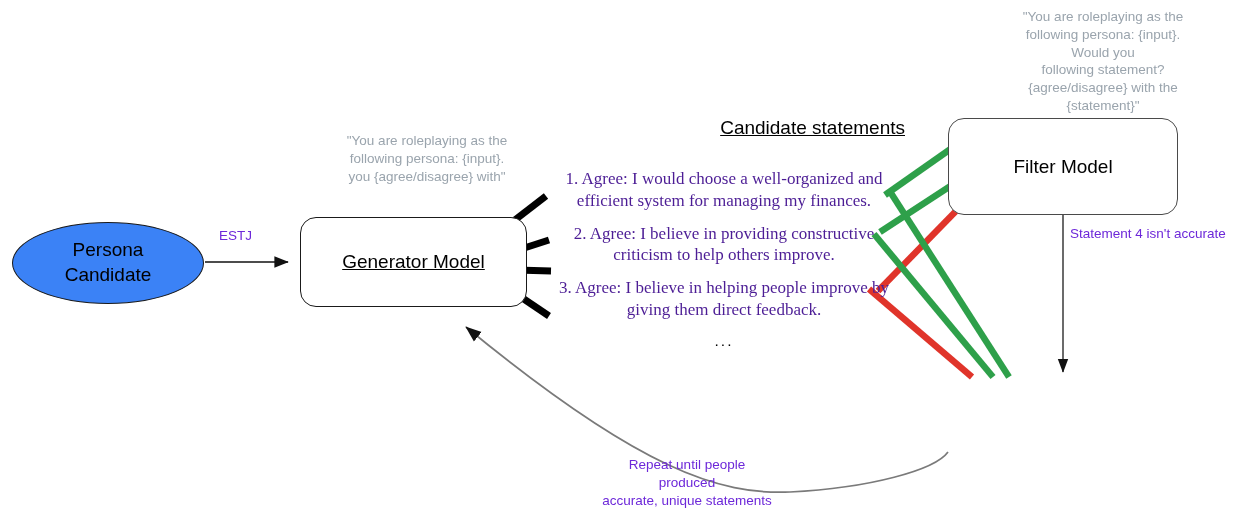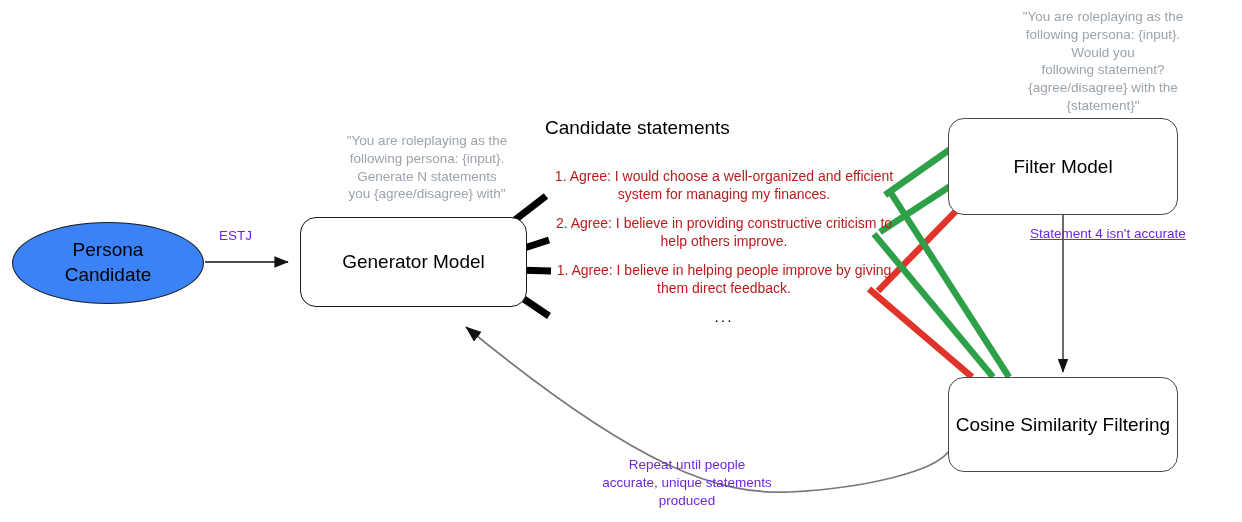--- a/index.html
+++ b/index.html
@@ -70,34 +70,36 @@
     white-space: pre;
   }
   .edge-label.centered {
     text-align: center;
     white-space: normal;
   }
   .section-title {
     position: absolute;
     font-size: 19px;
     color: #000000;
-    text-align: left;
-    z-index: 4;
+    text-align: right;
+    z-index: 4;
+    text-decoration: underline;
   }
   .statements {
     position: absolute;
     z-index: 4;
     width: 350px;
   }
   .statement {
-    font-size: 14px;
-    color: #b91c1c;
+    font-size: 17px;
+    color: #4c1d95;
     line-height: 1.28;
     text-align: center;
     margin-bottom: 11px;
+    font-family: Liberation Serif, serif;
   }
   .ellipsis-row {
     font-size: 15.5px;
     color: #000000;
     text-align: center;
     letter-spacing: 2px;
   }
 </style>
 </head>
 <body>
@@ -157,56 +159,52 @@
       <span>Persona</span><br>
       <span>Candidate</span>
     </span>
   </div>
 
   <div class="edge-label" style="left:219px; top:227px;">ESTJ</div>
 
   <div class="prompt-note" style="left:310px; top:132px; width:234px;">
     <div>"You are roleplaying as the</div>
     <div>following persona: {input}.</div>
-    <div>Generate N statements</div>
     <div>you {agree/disagree} with"</div>
   </div>
 
-  <div class="node-box" style="left:300px; top:217px; width:227px; height:90px;">
+  <div class="node-box" style="left:300px; top:217px; width:227px; height:90px;text-decoration:underline;">
     <span>Generator Model</span>
   </div>
 
   <div class="section-title" style="left:545px; top:117px; width:360px;">Candidate statements</div>
 
   <div class="statements" style="left:549px; top:168px;">
     <div class="statement">1. Agree: I would choose a well-organized and efficient system for managing my finances.</div>
     <div class="statement">2. Agree: I believe in providing constructive criticism to help others improve.</div>
-    <div class="statement">1. Agree: I believe in helping people improve by giving them direct feedback.</div>
+    <div class="statement">3. Agree: I believe in helping people improve by giving them direct feedback.</div>
     <div class="ellipsis-row">...</div>
   </div>
 
   <div class="prompt-note" style="left:968px; top:8px; width:270px;">
     <div>"You are roleplaying as the</div>
     <div>following persona: {input}.</div>
     <div>Would you</div>
     <div>following statement?</div>
     <div>{agree/disagree} with the</div>
     <div>{statement}"</div>
   </div>
 
   <div class="node-box" style="left:948px; top:118px; width:230px; height:97px; border-color:#4a4a4a;">
     <span>Filter Model</span>
   </div>
 
-  <div class="edge-label" style="left:1030px; top:225px;text-decoration:underline;">Statement 4 isn't accurate</div>
-
-  <div class="node-box" style="left:948px; top:377px; width:230px; height:95px; border-color:#4a4a4a;">
-    <span>Cosine Similarity Filtering</span>
-  </div>
+  <div class="edge-label" style="left:1070px; top:225px;">Statement 4 isn't accurate</div>
+
 
 
   <div class="edge-label centered" style="left:577px; top:456px; width:220px; line-height:1.33;">
     <div>Repeat until people</div>
+    <div>produced</div>
     <div>accurate, unique statements</div>
-    <div>produced</div>
   </div>
 
 </div>
 
 </body></html>

